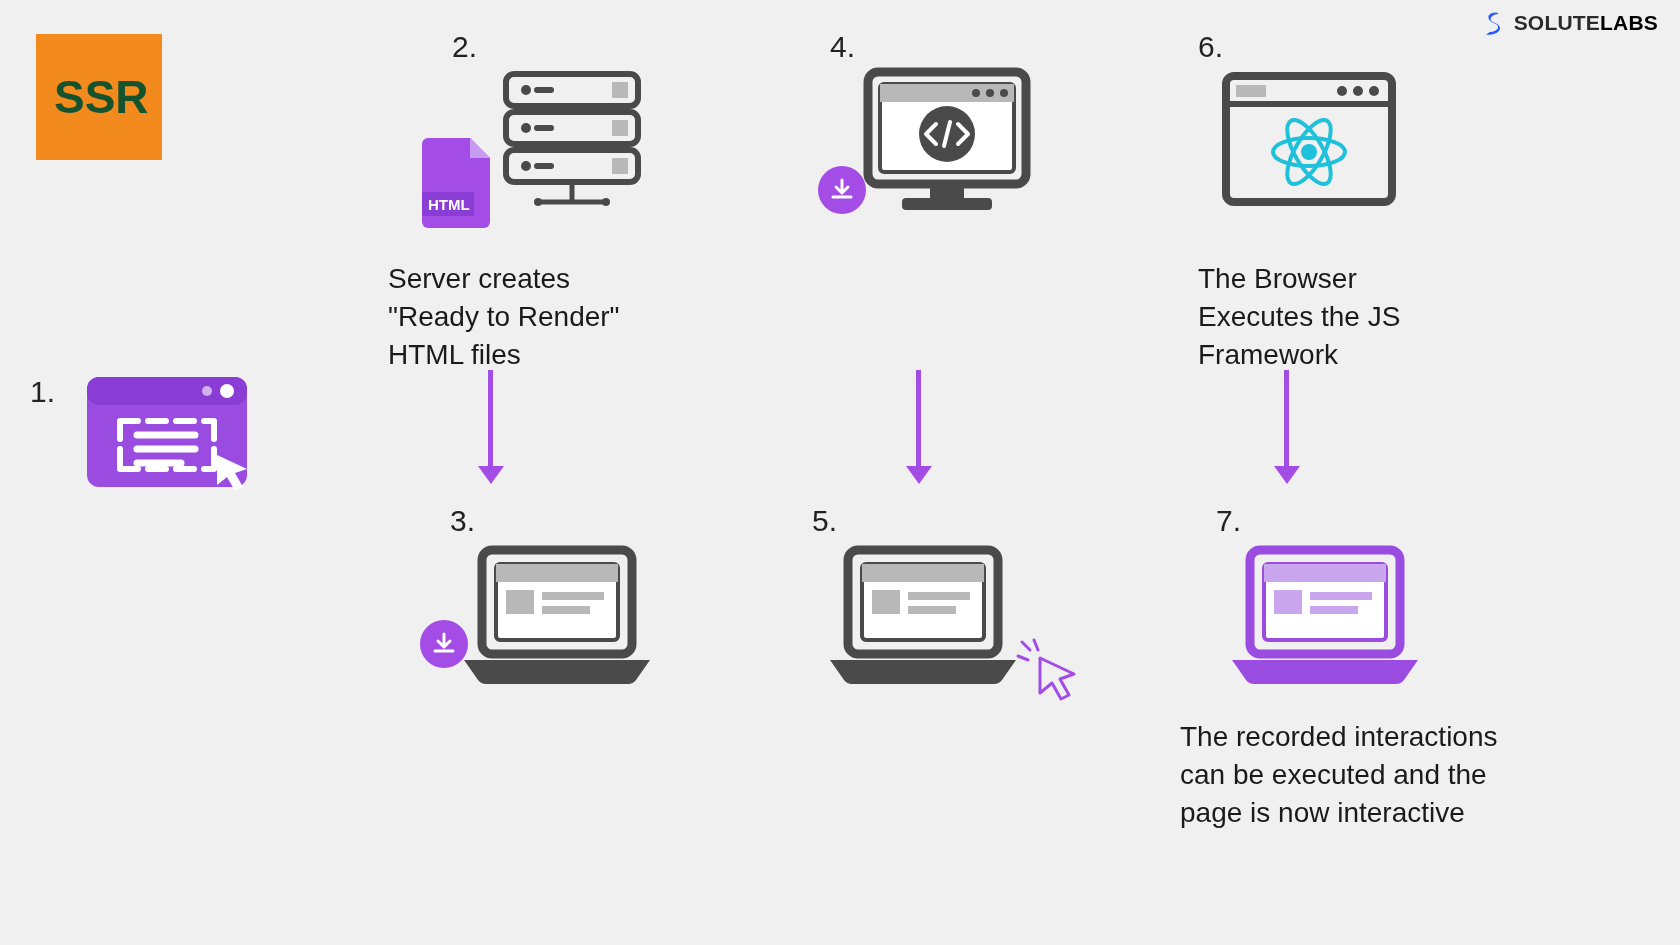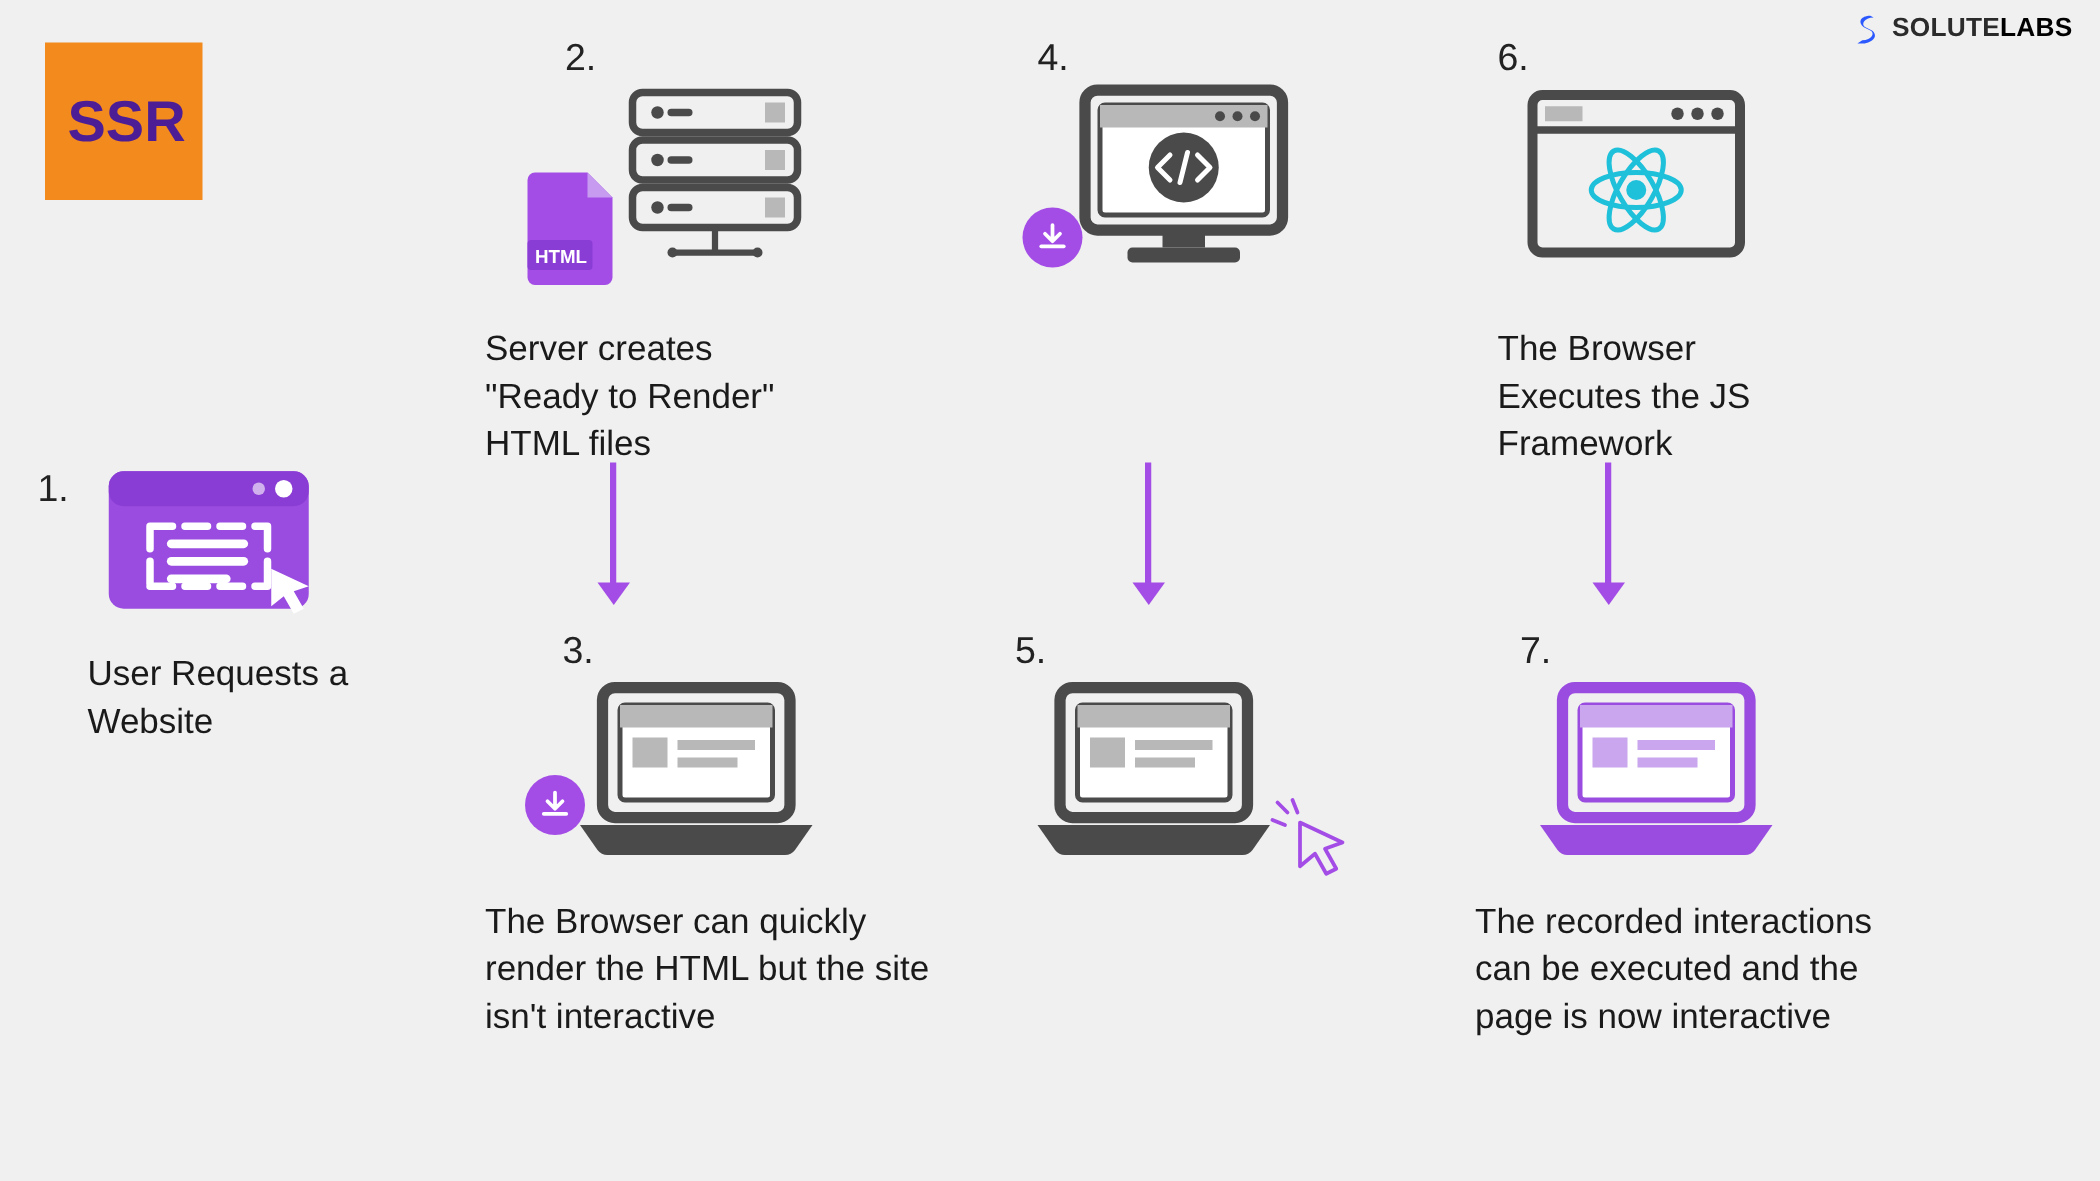--- a/index.html
+++ b/index.html
@@ -11,21 +11,21 @@
     position: relative;
     overflow: hidden;
   }
   .ssr-badge {
     position: absolute;
     top: 34px;
     left: 36px;
     width: 126px;
     height: 126px;
     background: #f28a1d;
-    color: #4c1d95;
+    color: #14532d;
     font-size: 46px;
     font-weight: 600;
     display: flex;
     align-items: center;
     justify-content: flex-start;
     padding-left: 18px;
   }
   .logo {
     position: absolute;
     top: 10px;
@@ -111,21 +111,20 @@
       <circle cx="122" cy="16" r="5" fill="#fff" opacity="0.6"></circle>
 
       <path d="M35 46 h94 M35 94 h94 M35 46 v48 M129 46 v48" stroke="#fff" stroke-width="6" stroke-dasharray="18 10" fill="none" stroke-linecap="round"></path>
       <line x1="52" y1="60" x2="110" y2="60" stroke="#fff" stroke-width="7" stroke-linecap="round"></line>
       <line x1="52" y1="74" x2="110" y2="74" stroke="#fff" stroke-width="7" stroke-linecap="round"></line>
       <line x1="52" y1="88" x2="96" y2="88" stroke="#fff" stroke-width="7" stroke-linecap="round"></line>
 
       <path d="M132 80 l30 14 -12 4 8 14 -8 4 -8 -14 -10 8 Z" fill="#fff"></path>
     </svg>
   </div>
-  <div class="step-text" style="margin-top:20px; margin-left:40px; width:270px;">User Requests a Website</div>
 </div>
 
 <div class="step" style="left:452px; top:30px; width:320px;">
   <div class="step-num">2.</div>
   <div style="position:relative; height:150px; margin-top:-6px;">
 
     <svg width="155" height="145" viewBox="0 0 155 145" style="position:absolute; left:48px; top:0;">
       <g fill="none" stroke="#4a4a4a" stroke-width="6">
         <rect x="6" y="4" width="132" height="32" rx="8"></rect>
         <rect x="6" y="42" width="132" height="32" rx="8"></rect>
@@ -174,21 +173,20 @@
       <rect x="84" y="62" width="48" height="8" fill="#b8b8b8"></rect>
       <path d="M6 116 h186 l-14 20 a10 10 0 0 1 -8 4 h-142 a10 10 0 0 1 -8 -4 Z" fill="#4a4a4a"></path>
     </svg>
     <div class="download-badge" style="position:absolute; left:32px; top:70px;">
       <svg width="26" height="26" viewBox="0 0 26 26">
           <path d="M13 3 v12 M7 10 l6 6 6 -6" stroke="#fff" stroke-width="3" fill="none" stroke-linecap="round" stroke-linejoin="round"></path>
           <path d="M4 20 h18" stroke="#fff" stroke-width="3" stroke-linecap="round"></path>
         </svg>
     </div>
   </div>
-  <div class="step-text" style="margin-top:18px; width:360px;">The Browser can quickly render the HTML but the site isn't interactive</div>
 </div>
 
 <div class="step" style="left:830px; top:30px; width:320px;">
   <div class="step-num">4.</div>
   <div style="position:relative; height:150px; margin-top:-6px;">
     <svg width="180" height="150" viewBox="0 0 180 150" style="position:absolute; left:28px; top:-4px;">
       <rect x="10" y="6" width="158" height="112" rx="10" fill="none" stroke="#4a4a4a" stroke-width="9"></rect>
       <rect x="22" y="18" width="134" height="88" rx="4" fill="#fff" stroke="#4a4a4a" stroke-width="4"></rect>
       <rect x="22" y="18" width="134" height="18" fill="#b8b8b8"></rect>
       <circle cx="146" cy="27" r="4" fill="#4a4a4a"></circle>

